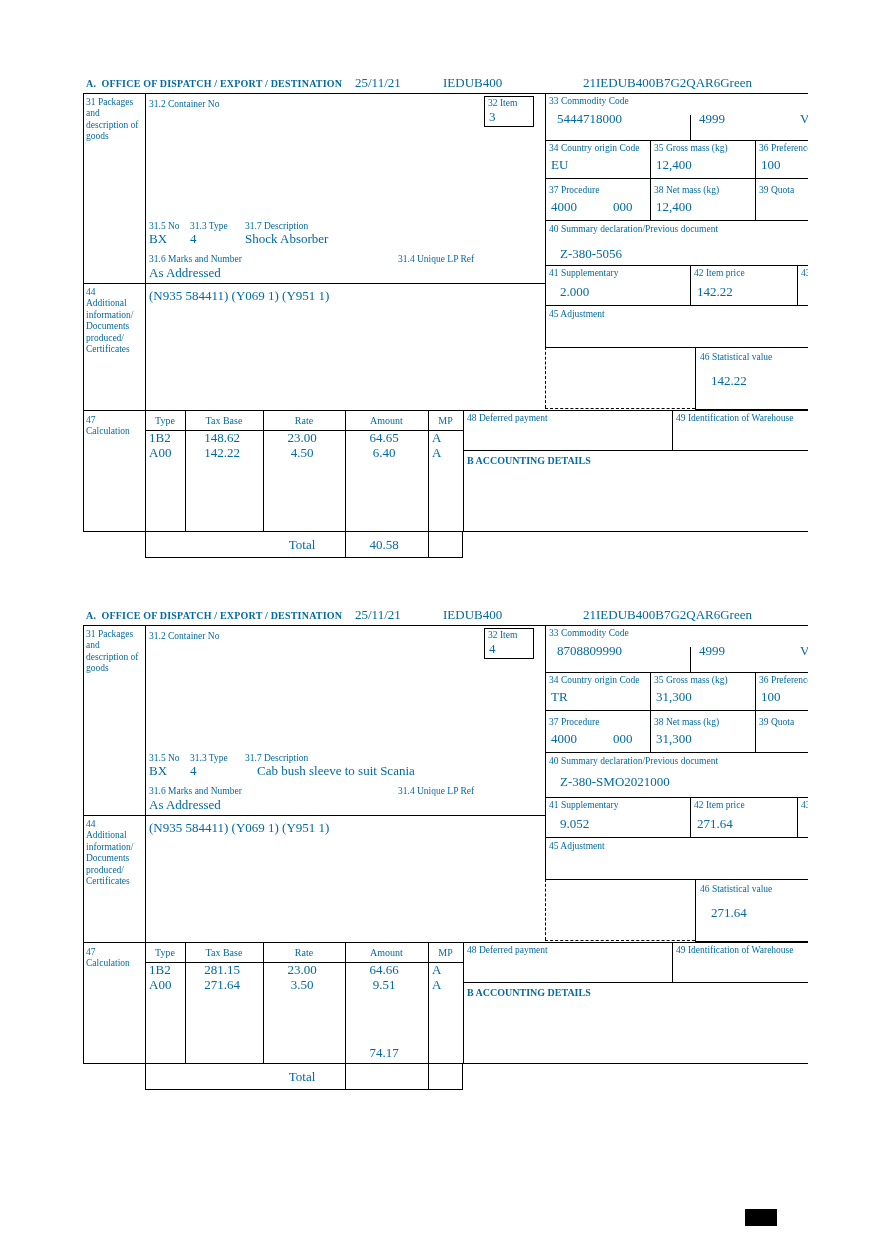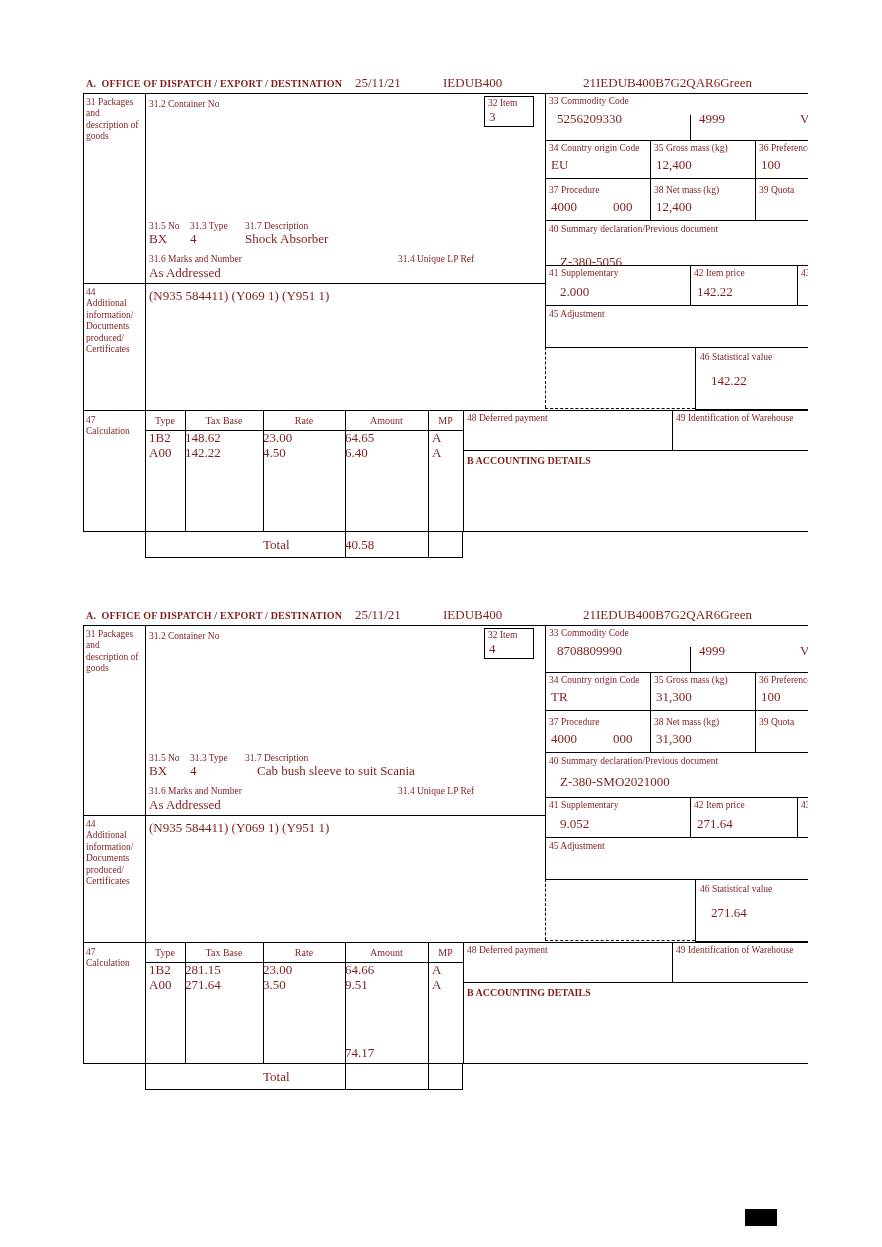--- a/index.html
+++ b/index.html
@@ -1,33 +1,33 @@
 <!DOCTYPE html>
 <html><head>
 <meta charset="utf-8">
 <style>
   html,body{margin:0;padding:0;background:#fff}
   *{box-sizing:border-box}
   #page{position:relative;width:808px;height:1247px;background:#fff;
-        font-family:"Liberation Serif",serif;color:#7f1d1d;overflow:hidden}
+        font-family:"Liberation Serif",serif;color:#0369a1;overflow:hidden}
   .block{position:absolute;left:83px;width:775px;height:485px}
   .lab{position:absolute;font-size:9.5px;line-height:1.2}
   .colh{position:absolute;font-size:10px;text-align:center}
   .val{position:absolute;font-size:13px;line-height:1.1;white-space:nowrap}
   .hv{position:absolute;font-size:13px;white-space:nowrap}
   .hdr-lab{position:absolute;font-size:10px;font-weight:bold;white-space:pre;letter-spacing:.2px}
   .hl{position:absolute;border-top:1px solid #000;height:0}
   .vl{position:absolute;border-left:1px solid #000;width:0}
   .hld{border-top-style:dashed}
   .vld{border-left-style:dashed}
   .outer{position:absolute;left:0;top:18px;width:775px;height:439px;border:1px solid #000}
   .box32{position:absolute;left:401px;top:21px;width:50px;height:31px;border:1px solid #000}
   .box46{position:absolute;left:612px;top:272px;width:163px;height:63px;border:1px solid #000}
   .totalrow{position:absolute;left:62px;top:457px;width:318px;height:26px;border:1px solid #000;border-top:none}
-  .rt{text-align:left}
+  .rt{text-align:center}
   .b{font-weight:bold}
   .wrap span{display:block}
 </style>
 </head>
 <body>
 
 <div id="page">
 
   <div class="block" style="top:75px">
     <span class="hdr-lab" style="left:3px;top:3px">A.  OFFICE OF DISPATCH / EXPORT / DESTINATION</span>
@@ -66,21 +66,21 @@
     <div class="vl" style="left:262px;top:457px;height:26px"></div>
     <div class="vl" style="left:345px;top:457px;height:26px"></div>
 
     <span class="lab" style="left:3px;top:22px;width:56px">31 Packages and description of goods</span>
     <span class="lab" style="left:66px;top:24px">31.2 Container No</span>
     <div class="box32">
       <span class="lab" style="left:3px;top:1px">32 Item</span>
       <span class="val" style="left:4px;top:13px">3</span>
     </div>
     <span class="lab" style="left:466px;top:21px">33 Commodity Code</span>
-    <span class="val" style="left:474px;top:37px">5256209330</span>
+    <span class="val" style="left:474px;top:37px">5444718000</span>
     <span class="val" style="left:616px;top:37px">4999</span>
     <span class="val" style="left:717px;top:37px">VATS</span>
     <span class="lab" style="left:466px;top:68px">34 Country origin Code</span>
     <span class="val" style="left:468px;top:83px">EU</span>
     <span class="lab" style="left:571px;top:68px">35 Gross mass (kg)</span>
     <span class="val" style="left:573px;top:83px">12,400</span>
     <span class="lab" style="left:676px;top:68px">36 Preference</span>
     <span class="val" style="left:678px;top:83px">100</span>
     <span class="lab" style="left:466px;top:110px">37 Procedure</span>
     <span class="val" style="left:468px;top:125px">4000</span>
@@ -88,21 +88,21 @@
     <span class="lab" style="left:571px;top:110px">38 Net mass (kg)</span>
     <span class="val" style="left:573px;top:125px">12,400</span>
     <span class="lab" style="left:676px;top:110px">39 Quota</span>
     <span class="lab" style="left:66px;top:146px">31.5 No</span>
     <span class="lab" style="left:107px;top:146px">31.3 Type</span>
     <span class="lab" style="left:162px;top:146px">31.7 Description</span>
     <span class="val" style="left:66px;top:157px">BX</span>
     <span class="val" style="left:107px;top:157px">4</span>
     <span class="val" style="left:162px;top:157px">Shock Absorber</span>
     <span class="lab" style="left:466px;top:149px">40 Summary declaration/Previous document</span>
-    <span class="val" style="left:477px;top:180px">Z-380-5056</span>
+    <span class="val" style="left:477px;top:172px">Z-380-5056</span>
     <span class="lab" style="left:66px;top:179px">31.6 Marks and Number</span>
     <span class="lab" style="left:315px;top:179px">31.4 Unique LP Ref</span>
     <span class="val" style="left:66px;top:191px">As Addressed</span>
     <span class="lab" style="left:466px;top:193px">41 Supplementary</span>
     <span class="val" style="left:477px;top:210px">2.000</span>
     <span class="lab" style="left:611px;top:193px">42 Item price</span>
     <span class="val" style="left:614px;top:210px">142.22</span>
     <span class="lab" style="left:718px;top:193px">43 V.M. Code</span>
     <div class="lab wrap" style="left:3px;top:212px;width:57px">
       <span>44</span>

